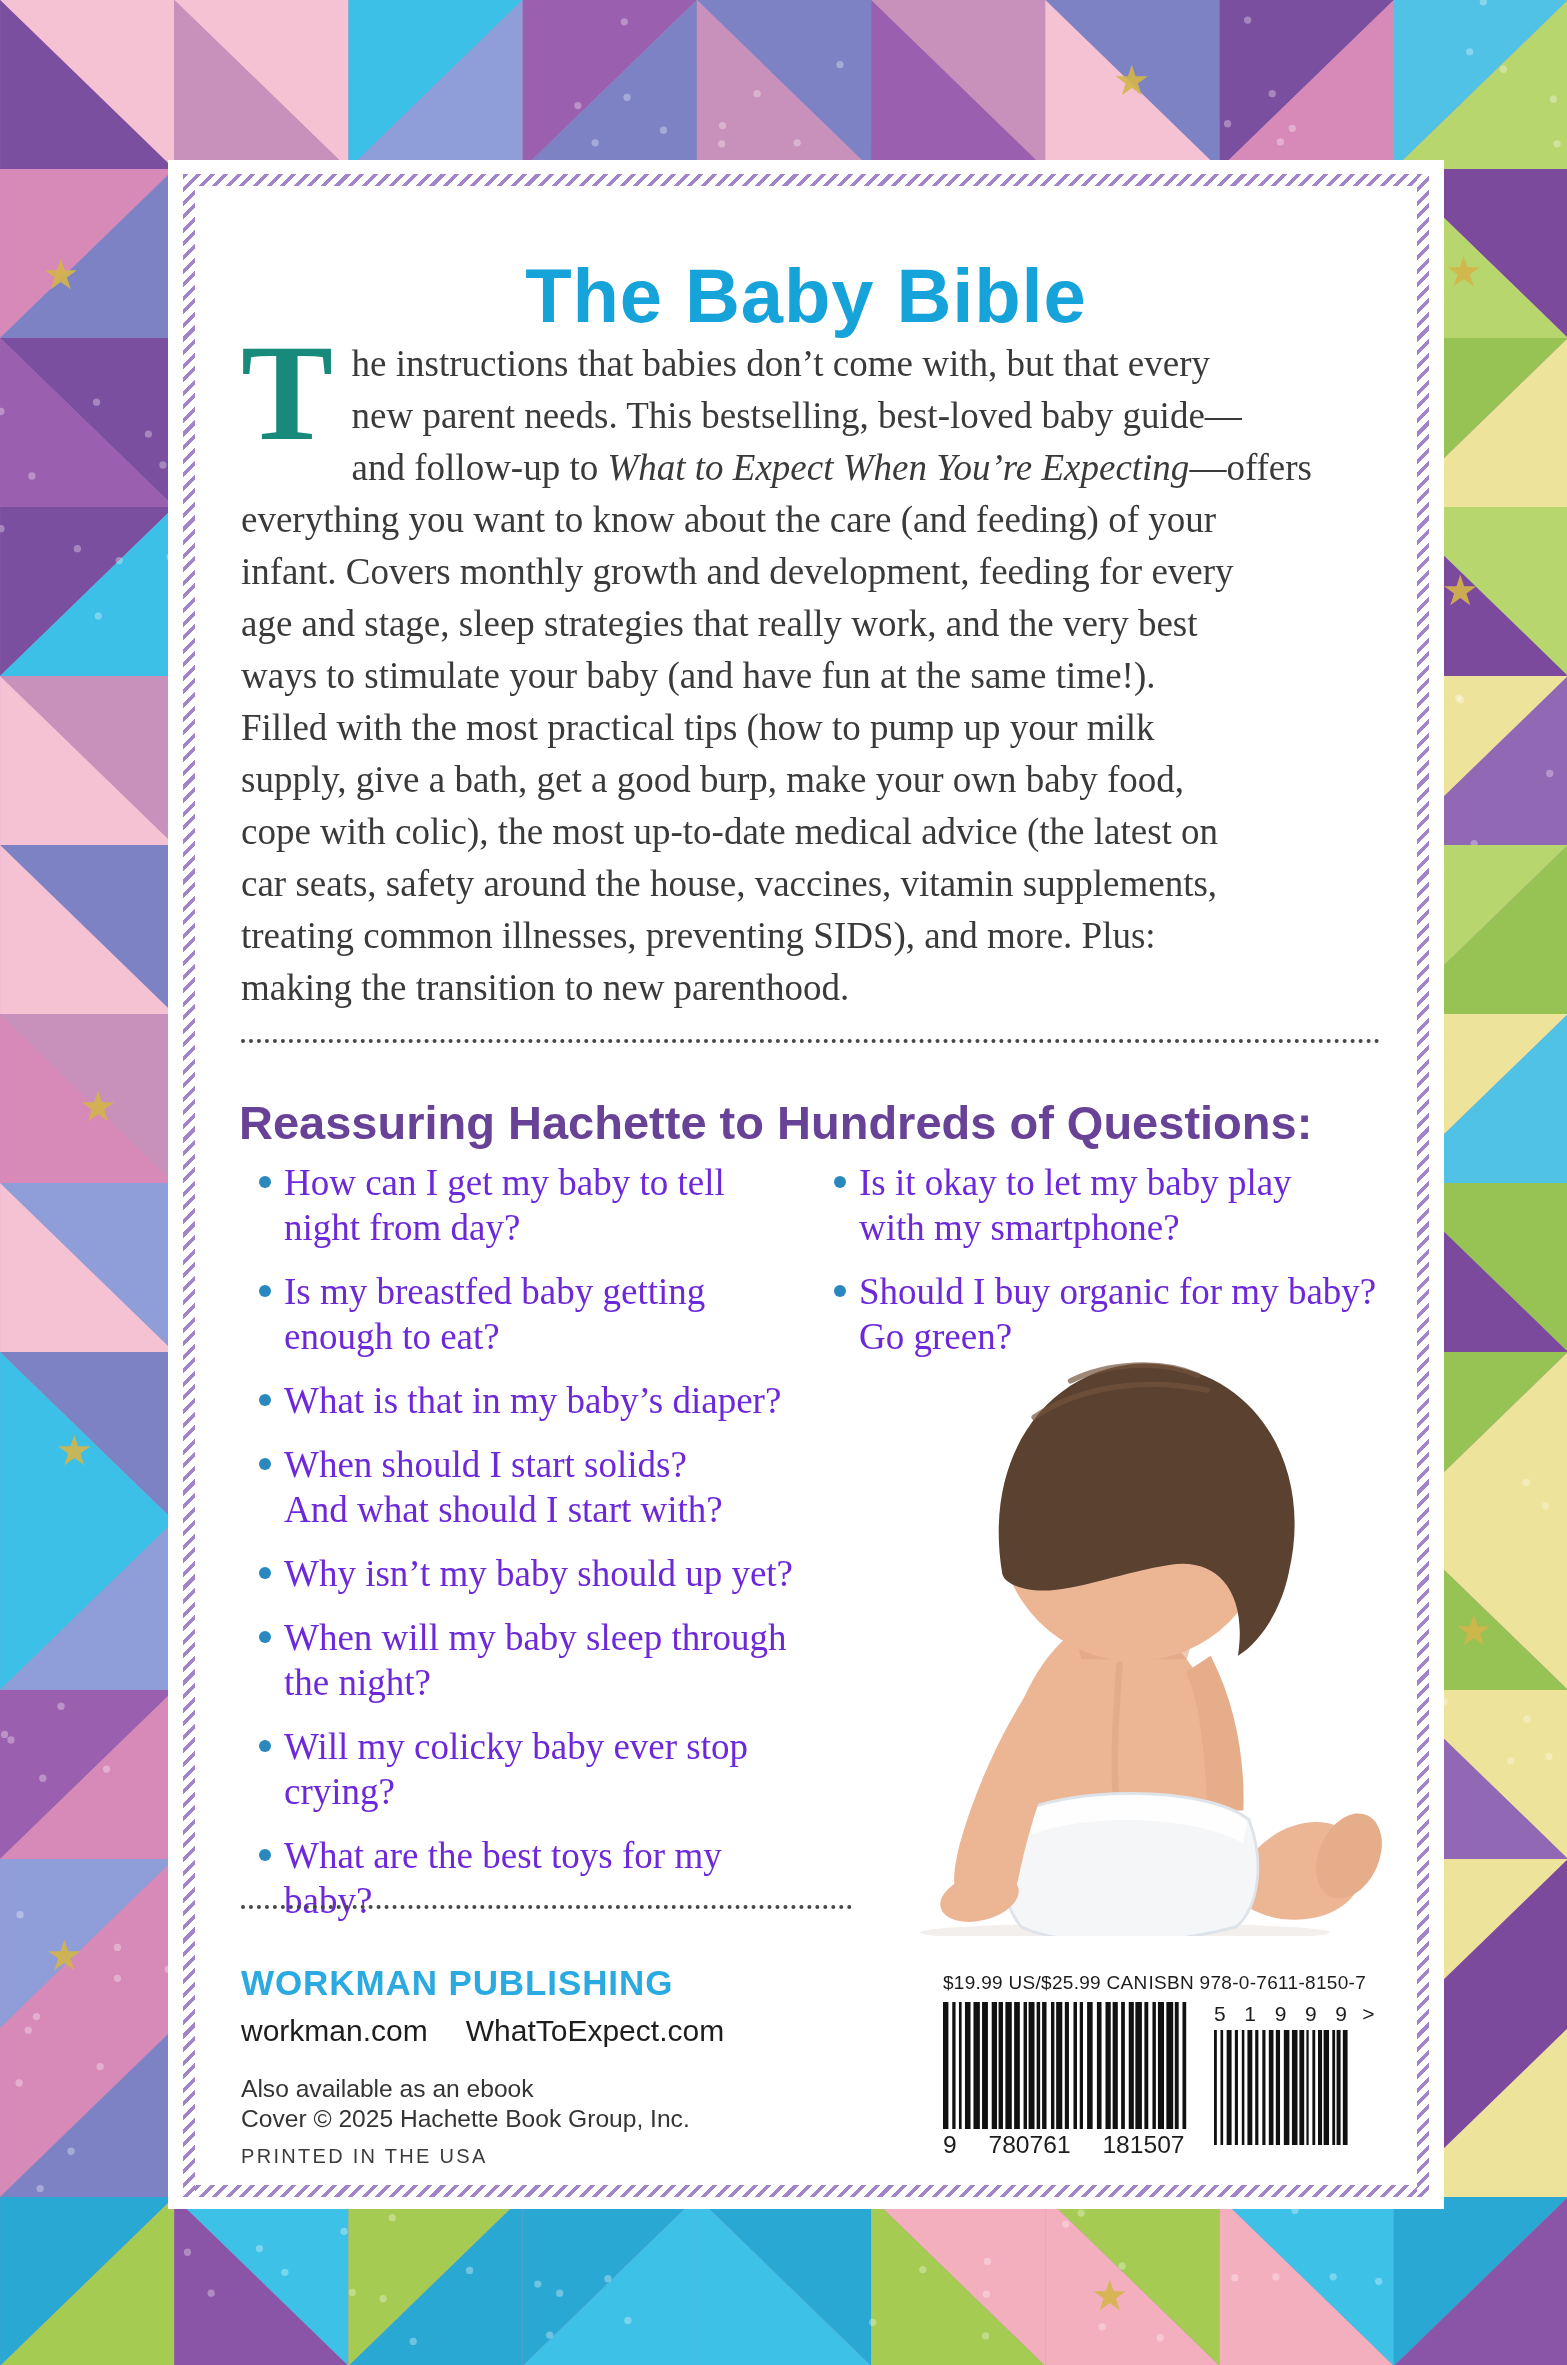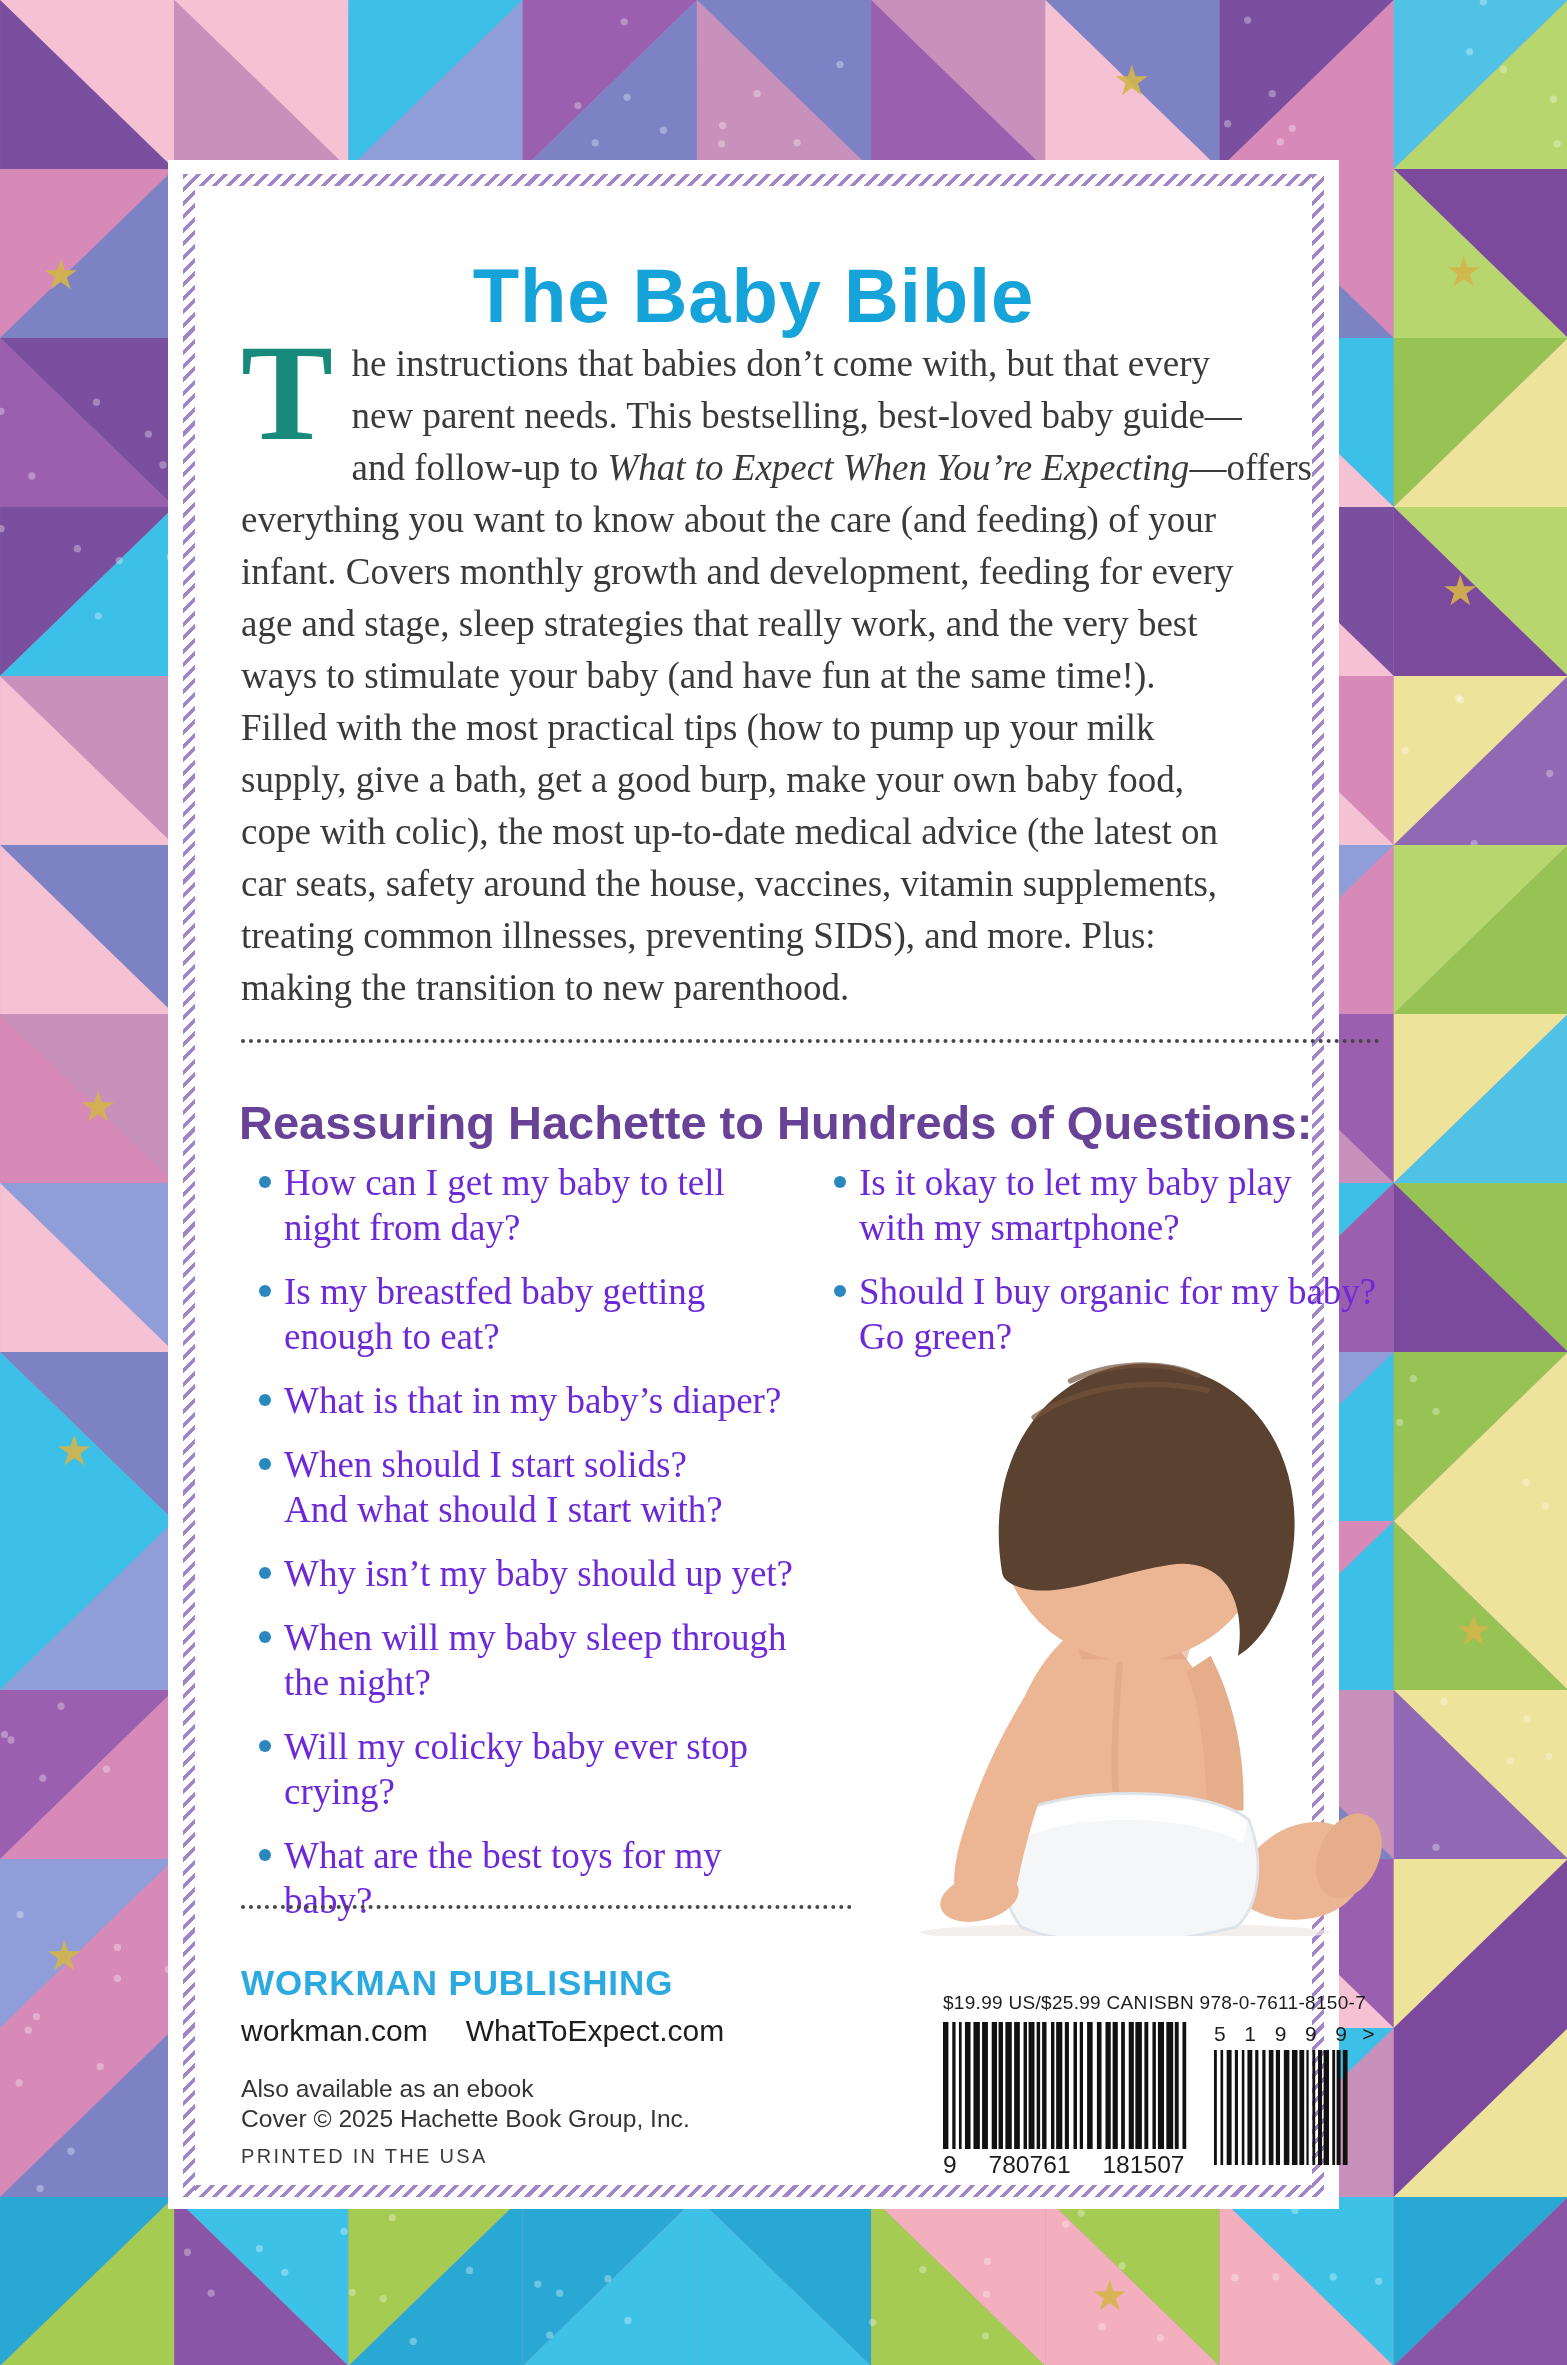--- a/index.html
+++ b/index.html
@@ -1,19 +1,19 @@
 <!DOCTYPE html>
 <html style="font-size:14.6px"><head>
 <meta charset="utf-8">
 <style>
   html,body{margin:0;padding:0;}
   body{width:1568px;height:2366px;overflow:hidden;background:#b88ec2;font-family:"Liberation Sans",sans-serif;}
   #cover{position:absolute;left:0;top:0;width:1568px;height:2366px;}
   #quilt{position:absolute;left:0;top:0;width:1568px;height:2366px;}
-  #panel{position:absolute;left:168px;top:160px;width:1171px;height:2049px;background:#ffffff;}
+  #panel{position:absolute;left:168px;top:160px;width:1276px;height:2049px;background:#ffffff;}
   .hatch{position:absolute;background:repeating-linear-gradient(135deg,#a284cb 0 3.6px,#ffffff 3.6px 9.6px);}
   .hatch.t{left:14.6px;right:14.6px;top:13.6px;height:12px;}
   .hatch.b{left:14.6px;right:14.6px;bottom:12px;height:12px;}
   .hatch.l{left:14.6px;top:13.6px;bottom:12px;width:12px;}
   .hatch.r{right:14.6px;top:13.6px;bottom:12px;width:12px;}
   #title{position:absolute;left:0;right:0;top:47px;text-align:center;font-size:76px;font-weight:700;letter-spacing:0.9px;color:#16a3da;line-height:1;}
   #intro{position:absolute;left:73px;top:178px;width:1148px;font-family:"Liberation Serif",serif;font-size:37px;line-height:52px;color:#3a3a3a;white-space:nowrap;}
   #dropcap{float:left;width:96px;height:102px;margin:7.3px 14.6px 0 0;font-family:"Liberation Serif",serif;font-weight:700;font-size:138px;line-height:95px;color:#178a7c;text-align:left;}
   #intro em{font-style:italic;}
   .dotline{position:absolute;height:0;border-top:4.5px dotted #474747;}
@@ -27,21 +27,21 @@
   ul.qcol li::before{content:"";position:absolute;left:5.5px;top:15.5px;width:12.7px;height:12.7px;border-radius:50%;background:#2a88bf;}
   #baby{position:absolute;left:675px;top:1139px;width:546px;height:637px;}
   #footL{position:absolute;left:73px;top:1803px;width:582px;color:#1d1d1d;}
   #pubname{font-size:35px;font-weight:700;letter-spacing:0.9px;color:#2ba9e1;}
   #sites{font-size:30px;font-weight:400;margin-top:11px;color:#1d1d1d;}
   #sites span+span{margin-left:38px;}
   #ebook{font-size:24.6px;margin-top:27px;color:#343434;}
   #copyright{font-size:24.6px;margin-top:2px;color:#343434;}
   #printed{font-size:20px;margin-top:12px;letter-spacing:2.3px;color:#3b3b3b;}
   #footR{position:absolute;left:775px;top:1812px;width:423px;color:#1c1c1c;}
-  #priceRow{display:flex;justify-content:space-between;font-size:19px;letter-spacing:0.3px;margin-top:20px;}
+  #priceRow{display:flex;justify-content:space-between;font-size:19px;letter-spacing:0.3px;}
   #codesRow{display:flex;align-items:flex-start;margin-top:8.2px;}
   #eanBlock{width:247px;}
   #eanBlock svg{display:block;width:247px;height:127px;}
   #eanDigits{display:flex;justify-content:space-between;font-size:24.6px;margin-top:1.8px;padding:0 5.5px 0 0;}
   #priceBlock{width:138px;margin-left:24px;}
   #priceDigits{font-size:21px;letter-spacing:6.4px;text-align:right;white-space:nowrap;}
   #priceDigits .gt{letter-spacing:0;margin-left:9px;}
   #priceBlock svg{display:block;width:136px;height:115px;margin-top:3.6px;}
   svg.bars rect{fill:#111;}
 </style>

